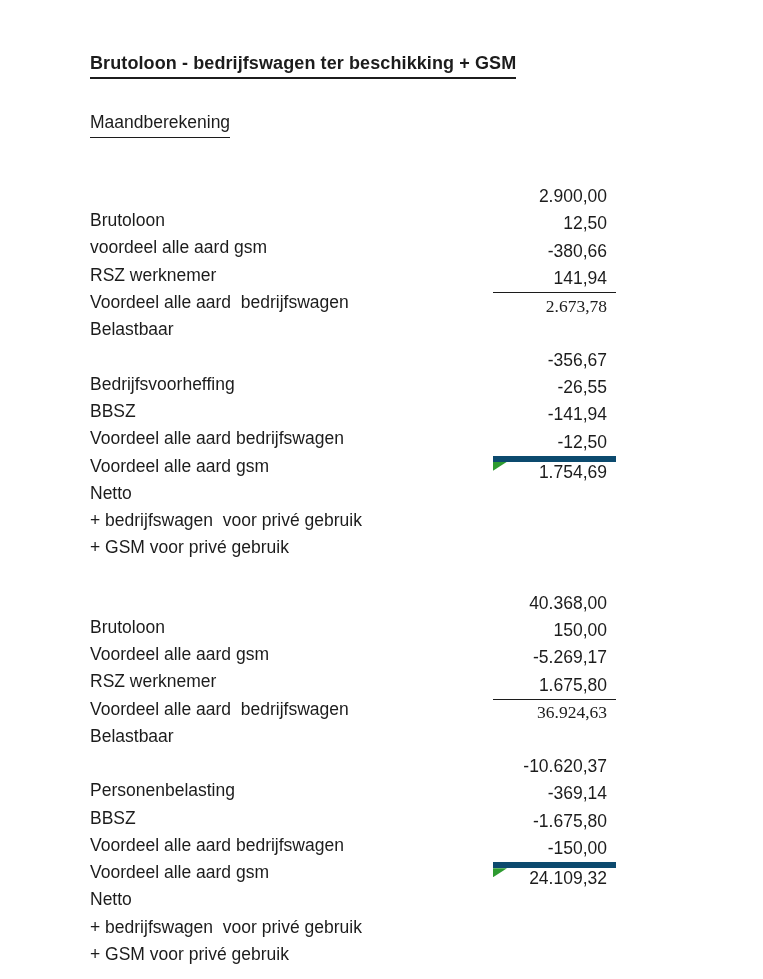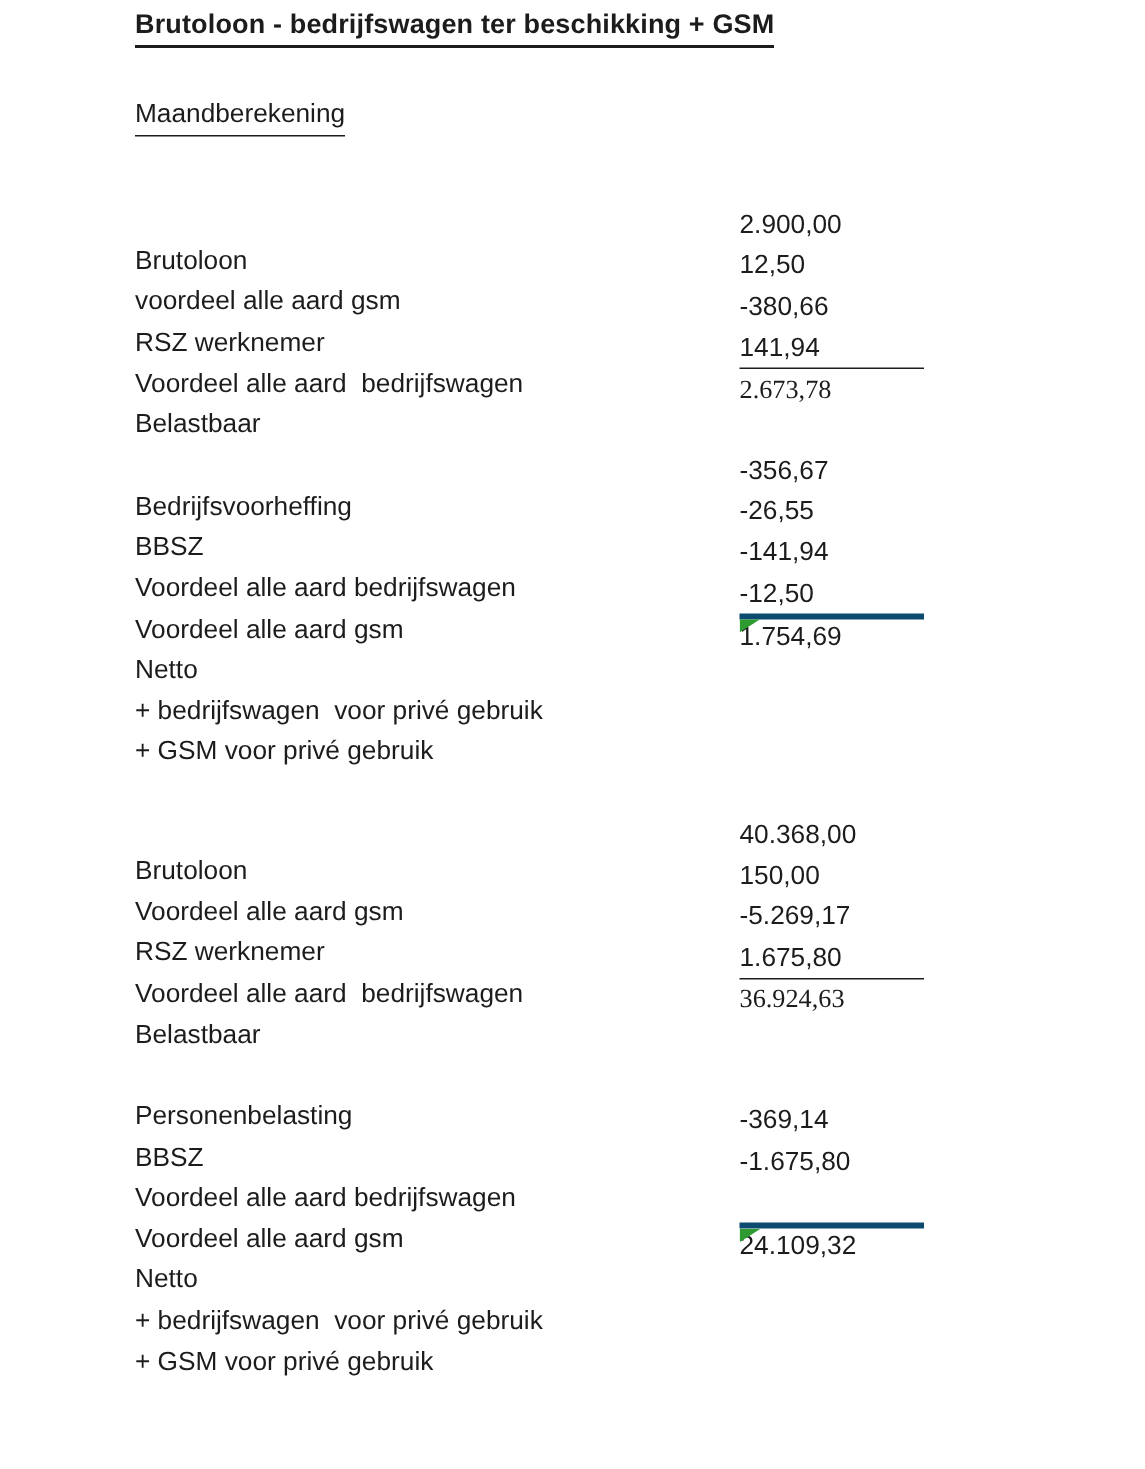--- a/index.html
+++ b/index.html
@@ -18,20 +18,21 @@
     padding: 3px 147px 0 90px;
   }
   .title-line { line-height: 26px; }
   .title {
     display: inline-block;
     font-size: 18px;
     font-weight: 700;
     letter-spacing: 0.1px;
     border-bottom: 2px solid #1c1c1c;
     padding-bottom: 1px;
+    margin-top: 47px;
   }
   .calc-section:nth-of-type(1) .heading-line { margin-top: 30px; }
   .calc-section:nth-of-type(2) .heading-line { margin-top: 55px; }
   .heading-line { line-height: 26px; }
   .heading-text {
     display: inline-block;
     font-size: 17.5px;
     border-bottom: 1.5px solid #1c1c1c;
     padding-bottom: 2px;
   }
@@ -46,24 +47,24 @@
   }
   .label { flex: 1; white-space: pre; margin-top: 48px; }
   .value {
     position: relative;
     width: 123px;
     height: 100%;
     box-sizing: border-box;
     padding-right: 9px;
     display: flex;
     align-items: center;
-    justify-content: flex-start;
+    justify-content: flex-end;
   }
   .value.rule-thin  { border-top: 1.5px solid #1c1c1c; font-family: Liberation Serif, serif; }
-  .value.rule-thick { border-top: 4px solid #0c4a6e; }
+  .value.rule-thick { border-top: 6px solid #0c4a6e; }
   .flag {
     position: absolute;
     left: 0;
     top: 0;
     width: 14px;
     height: 9px;
     clip-path: polygon(0 0, 100% 0, 0 100%);
     display: none;
   }
   .value.flagged .flag { display: block; }
@@ -222,40 +223,48 @@
     <span class="label">Belastbaar</span>
     <span class="value rule-thin">
 
       <span class="num">36.924,63</span>
     </span>
   </div>
 </div>
           <div class="block block-gap">
   <div class="row">
     <span class="label">Personenbelasting</span>
+    <span class="value">
+
+      <span class="num">-10.620,37</span>
+    </span>
   </div>
 
   <div class="row">
     <span class="label">BBSZ</span>
     <span class="value">
 
       <span class="num">-369,14</span>
     </span>
   </div>
 
   <div class="row">
     <span class="label">Voordeel alle aard bedrijfswagen</span>
     <span class="value">
 
       <span class="num">-1.675,80</span>
     </span>
   </div>
 
   <div class="row">
     <span class="label">Voordeel alle aard gsm</span>
+    <span class="value">
+
+      <span class="num">-150,00</span>
+    </span>
   </div>
 
   <div class="row">
     <span class="label">Netto</span>
     <span class="value rule-thick flagged">
       <i class="flag" style="background: rgb(46, 155, 48);"></i>
       <span class="num">24.109,32</span>
     </span>
   </div>
 

